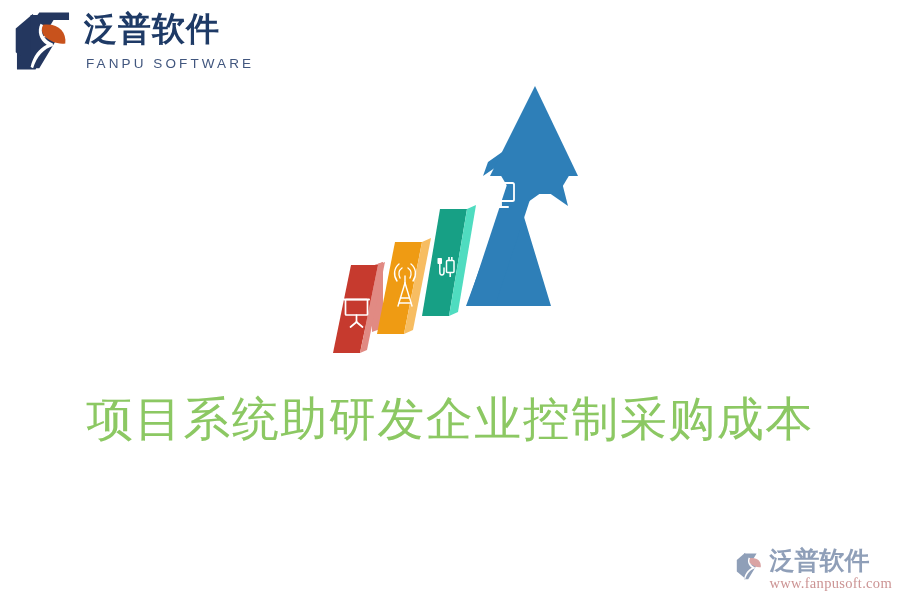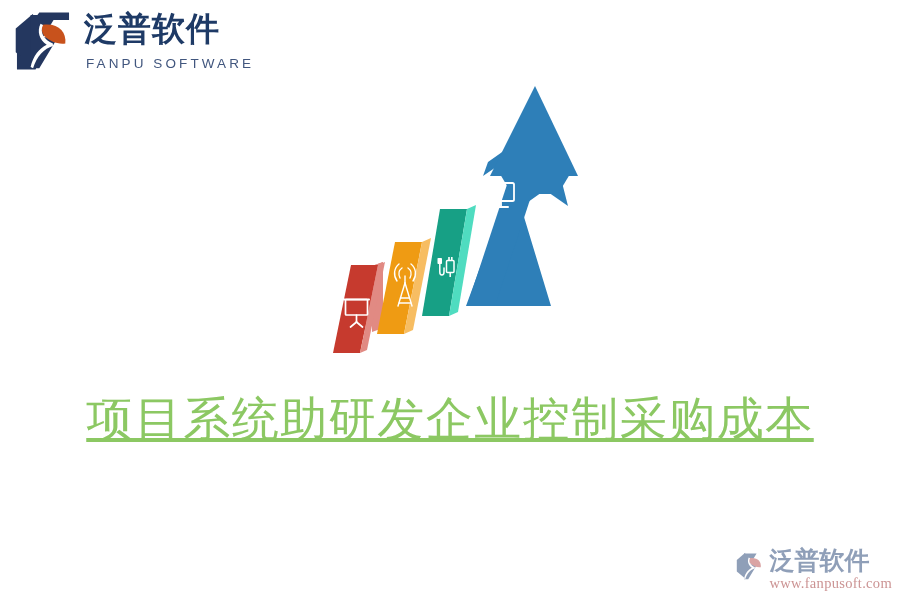--- a/index.html
+++ b/index.html
@@ -74,21 +74,20 @@
     right: 0;
     top: 392px;
     text-align: center;
     font-size: 47px;
     line-height: 1.15;
     font-weight: 400;
     color: #8cc863;
     letter-spacing: 1.5px;
     font-family: "DejaVu Sans", "Liberation Sans", sans-serif;
     white-space: nowrap;
-    text-decoration: underline;
   }
 
   
   #watermark {
     position: absolute;
     right: 8px;
     bottom: 8px;
     display: flex;
     align-items: flex-start;
     gap: 4px;

